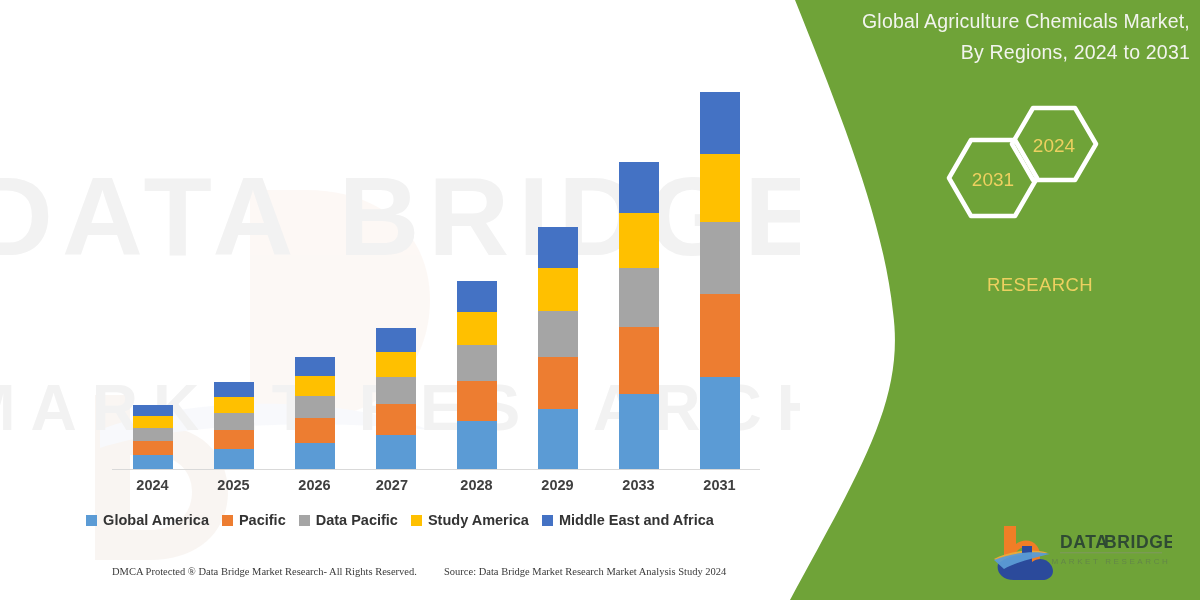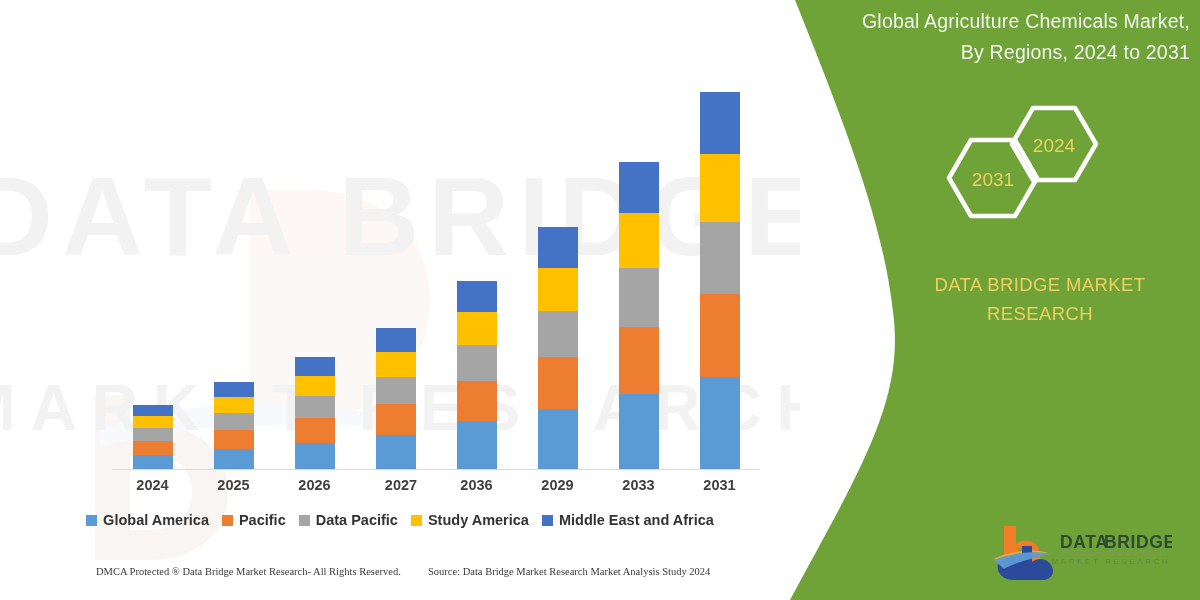--- a/index.html
+++ b/index.html
@@ -33,21 +33,21 @@
   #xlabels{position:absolute;left:112px;top:477px;width:648px;height:20px;}
   .xlab{position:absolute;top:0;width:60px;text-align:center;font-size:14.5px;
         font-weight:bold;color:#404040;}
 
   #legend{position:absolute;left:0;top:512px;width:800px;display:flex;
           justify-content:center;align-items:center;gap:13px;}
   .leg-item{display:flex;align-items:center;gap:6px;}
   .leg-swatch{width:11px;height:11px;display:inline-block;}
   .leg-label{font-size:14.5px;font-weight:bold;color:#333;white-space:nowrap;}
 
-  #footer{position:absolute;left:0;top:566px;width:800px;height:20px;}
+  #footer{position:absolute;left:16px;top:566px;width:800px;height:20px;}
   .foot-left{position:absolute;left:96px;top:0;font-size:10.5px;color:#3a3a3a;
              font-family:"Liberation Serif","DejaVu Serif",serif;white-space:nowrap;}
   .foot-right{position:absolute;left:428px;top:0;font-size:10.5px;color:#3a3a3a;
               font-family:"Liberation Serif","DejaVu Serif",serif;white-space:nowrap;}
 
   
   #panel-title{
     position:absolute;left:820px;top:6px;width:370px;text-align:right;
     color:#f2f4ee;font-size:19.5px;line-height:31px;letter-spacing:.2px;
   }
@@ -160,22 +160,22 @@
           <div class="seg" title="South America 2031: 68" style="background: rgb(255, 192, 0); height: 68px;"></div>
           <div class="seg" title="Middle East and Africa 2031: 62" style="background: rgb(68, 114, 196); height: 62px;"></div>
         </div>
       </div>
     </div>
 
   <div id="xlabels">
       <div class="xlab" style="left: 10.5px;">2024</div>
       <div class="xlab" style="left: 91.5px;">2025</div>
       <div class="xlab" style="left: 172.5px;">2026</div>
-      <div class="xlab" style="left: 259px;">2027</div>
-      <div class="xlab" style="left: 334.5px;">2036</div>
+      <div class="xlab" style="left: 236px; text-align: right;">2027</div>
+      <div class="xlab" style="left: 334.5px;">2028</div>
       <div class="xlab" style="left: 415.5px;">2029</div>
       <div class="xlab" style="left: 496.5px;">2033</div>
       <div class="xlab" style="left: 577.5px;">2031</div>
     </div>
 
   <div id="legend">
       <div class="leg-item">
         <span class="leg-swatch" style="background: rgb(91, 155, 213);"></span>
         <span class="leg-label">Global America</span>
       </div>
@@ -208,21 +208,20 @@
   </div>
 
   <svg id="hexes" viewBox="0 0 190 130">
     <polygon points="46,40 90,40 112,78 90,116 46,116 24,78" fill="none" stroke="#ffffff" stroke-width="4.5" stroke-linejoin="round"></polygon>
     <text x="68" y="86" text-anchor="middle" class="hex-label">2031</text>
     <polygon points="108,8 150,8 171,44 150,80 108,80 87,44" fill="none" stroke="#ffffff" stroke-width="4.5" stroke-linejoin="round"></polygon>
     <text x="129" y="52" text-anchor="middle" class="hex-label">2024</text>
   </svg>
 
   <div id="brand-name">
-    <div>DATA BRIDGE MARKET</div>
     <div>RESEARCH</div>
   </div>
 
   <svg id="logo" viewBox="0 0 180 58">
     <g>
       <path d="M12 4 L24 4 L24 22 C30 17 40 17 45 24 C51 32 48 45 38 48 L30 49 L30 39 L35 38
                C40 36 41 30 37 27 C33 24 26 26 24 31 L24 50 L12 50 Z" fill="#f07e26"></path>
       <path d="M2 37 C16 29 40 26 56 31 C44 33 26 37 14 44 Z" fill="#e9a93a"></path>
       <path d="M30 24 L40 24 L40 40 C46 35 55 36 59 43 C64 51 59 58 50 58 L22 58
                C10 58 4 50 6 42 C12 36 22 33 30 33 Z" fill="#2b4a9b"></path>

